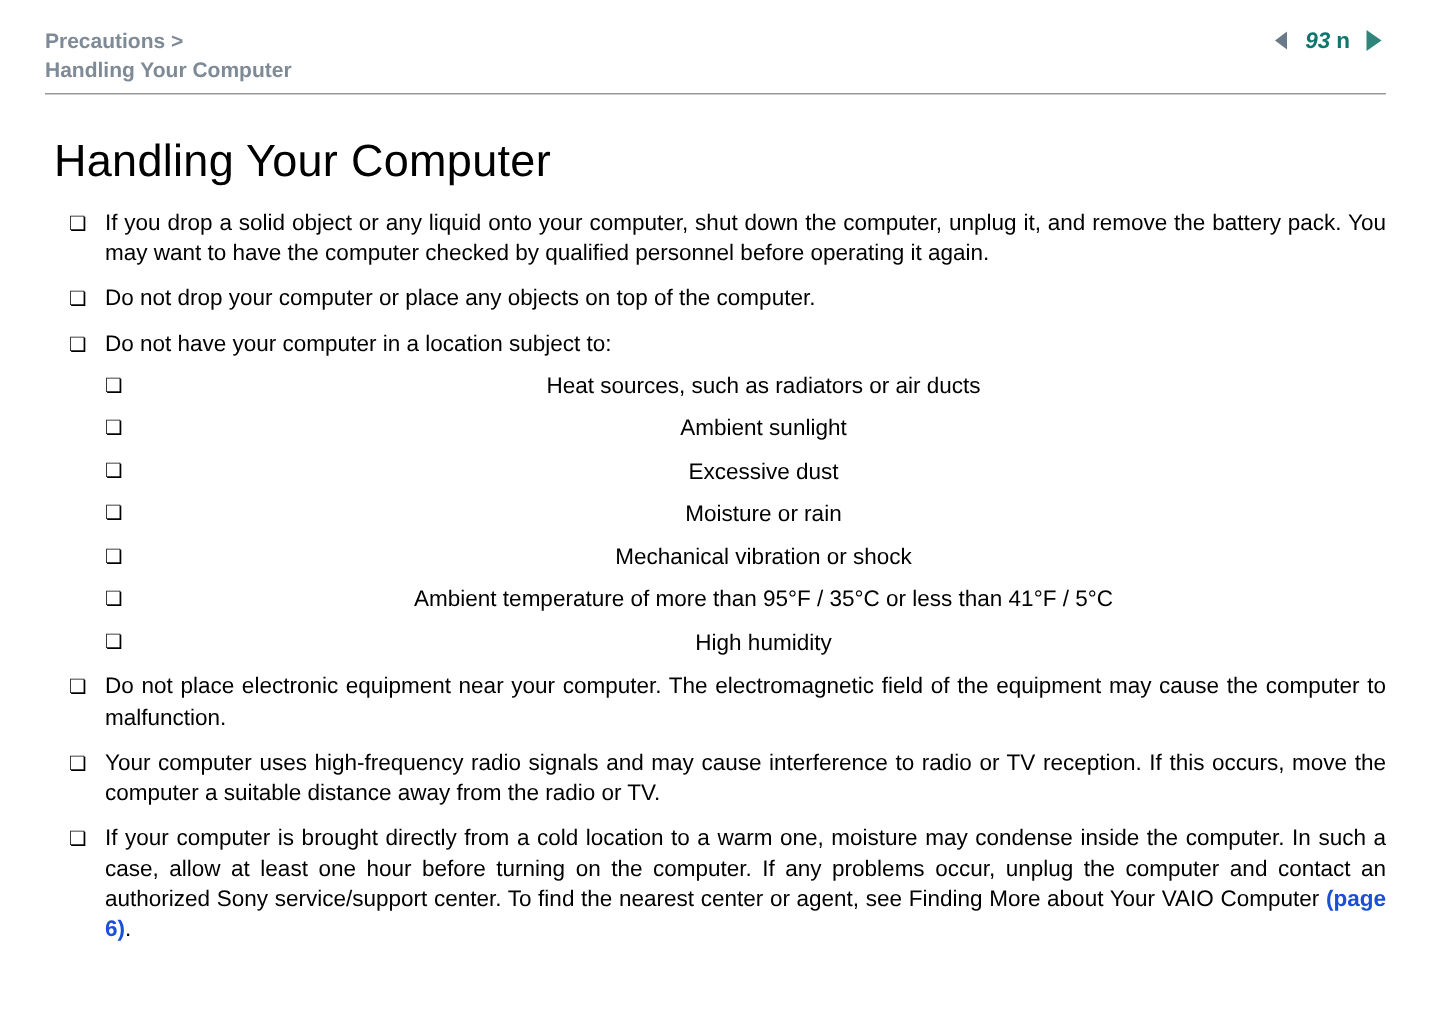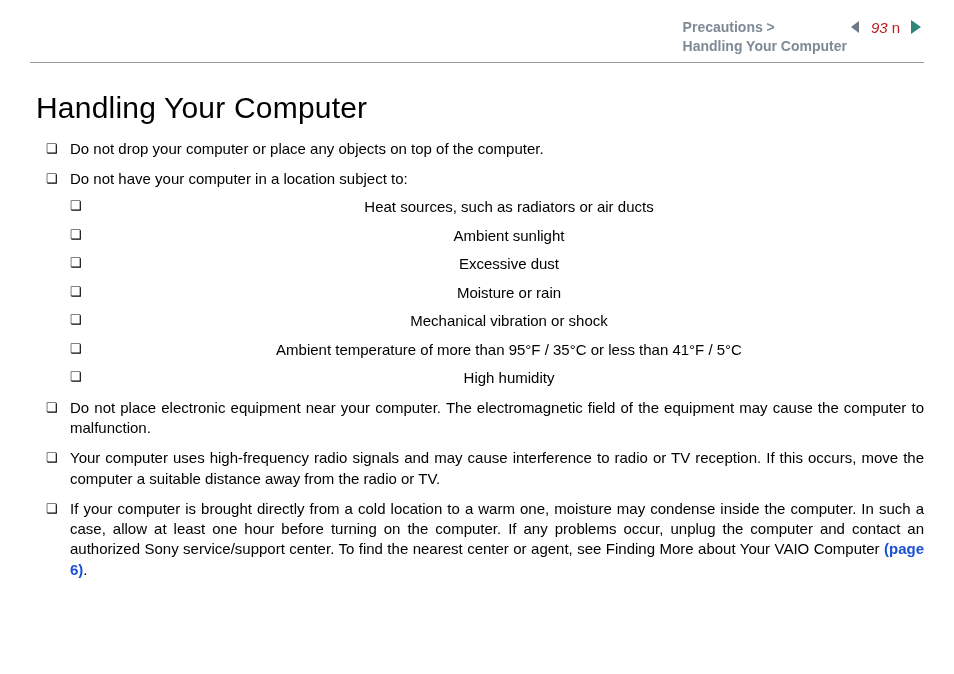--- a/index.html
+++ b/index.html
@@ -1,21 +1,21 @@
 <!DOCTYPE html>
 <html><head>
 <meta charset="utf-8">
 <style>
   * { box-sizing: border-box; margin: 0; padding: 0; }
   html, body { width: 954px; height: 674px; background: #fff; font-family: Arial, Helvetica, sans-serif; color: #000; }
   .page { padding: 18px 30px 20px 30px; }
-  .header { display: flex; justify-content: flex-end; align-items: flex-start; border-bottom: 1px solid #999; padding-bottom: 6px; margin-bottom: 28px; }
+  .header { display: flex; justify-content: space-between; align-items: flex-start; border-bottom: 1px solid #999; padding-bottom: 6px; margin-bottom: 28px; }
   .breadcrumb { color: #7e8a95; font-weight: bold; font-size: 14px; line-height: 1.35; }
   .pagenav { display: flex; align-items: center; gap: 6px; }
-  .pagenum { color: #b91c1c; font-weight: normal; font-style: italic; font-size: 15px; }
+  .pagenum { color: #0f766e; font-weight: bold; font-style: italic; font-size: 15px; }
   .nav-arrow { display: inline-flex; align-items: center; justify-content: center; width: 18px; height: 18px; color: #6b7a88; cursor: pointer; }
   .nav-arrow.fwd { color: #2f857a; }
   .nav-arrow svg { width: 16px; height: 16px; }
   h1 { font-weight: 400; font-size: 30px; margin-left: 6px; margin-bottom: 14px; letter-spacing: 0.2px; }
   ul.bullets { list-style: none; padding-left: 16px; }
   ul.bullets > li { position: relative; padding-left: 24px; font-size: 15px; line-height: 1.35; margin-bottom: 10px; text-align: justify; }
   ul.bullets > li::before { content: "❏"; position: absolute; left: 0; top: 1px; font-size: 13px; color: #000; }
   ul.sub { list-style: none; padding-left: 0; margin-top: 8px; }
   ul.sub > li { position: relative; padding-left: 24px; font-size: 15px; line-height: 1.3; margin-bottom: 9px; text-align: center; }
   ul.sub > li::before { content: "❏"; position: absolute; left: 0; top: 1px; font-size: 13px; color: #000; }
@@ -43,20 +43,21 @@
         <svg viewBox="0 0 16 16">
             <polygon points="4,1 4,15 14,8" fill="currentColor"></polygon>
           </svg>
       </span>
     </div>
   </div>
 
   <h1>Handling Your Computer</h1>
 
   <ul class="bullets">
+    <li>If you drop a solid object or any liquid onto your computer, shut down the computer, unplug it, and remove the battery pack. You may want to have the computer checked by qualified personnel before operating it again.</li>
     <li>Do not drop your computer or place any objects on top of the computer.</li>
     <li>
       <span>Do not have your computer in a location subject to:</span>
       <ul class="sub">
         <li>Heat sources, such as radiators or air ducts</li>
         <li>Ambient sunlight</li>
         <li>Excessive dust</li>
         <li>Moisture or rain</li>
         <li>Mechanical vibration or shock</li>
         <li>Ambient temperature of more than 95°F / 35°C or less than 41°F / 5°C</li>

